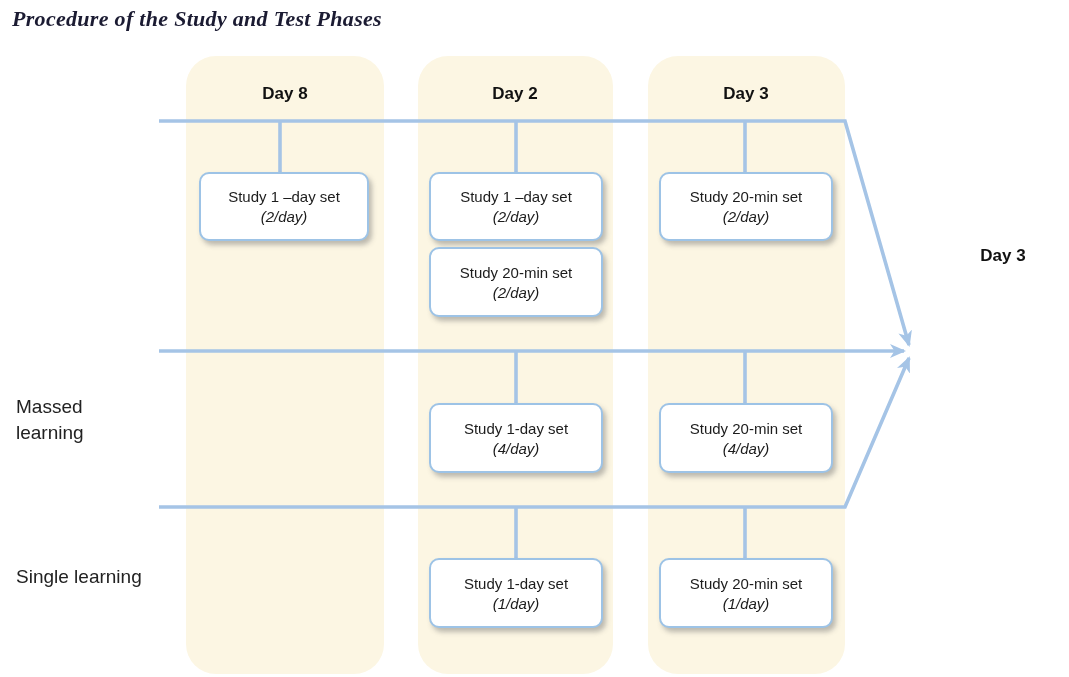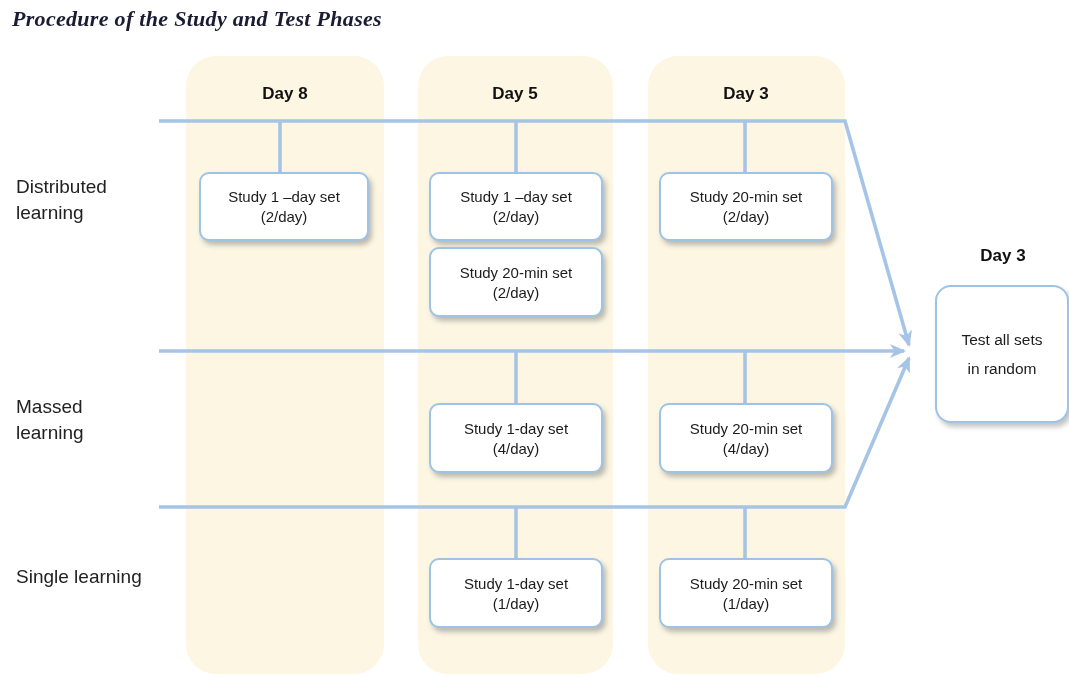--- a/index.html
+++ b/index.html
@@ -49,21 +49,21 @@
   .conn{stroke:var(--line);stroke-width:3.6px;fill:none;stroke-linecap:butt;}
   .arrowhead{fill:var(--line);}
 
   .node{
     position:absolute;background:#ffffff;border:2px solid var(--border);
     border-radius:10px;box-shadow:3px 4px 5px rgba(110,110,110,.45);
     display:flex;flex-direction:column;justify-content:center;align-items:center;
     gap:3px;font-size:15px;color:#1c1c1c;text-align:center;
   }
   .node .node-title{white-space:nowrap;}
-  .node .node-sub{white-space:nowrap;}
+  .node .node-sub{white-space:nowrap;font-style:italic;}
 
   .n-dist-d1 {left:191px;top:172px;width:170px;height:69px;}
   .n-dist-d2a{left:421px;top:172px;width:174px;height:69px;}
   .n-dist-d2b{left:421px;top:247px;width:174px;height:70px;}
   .n-dist-d3 {left:651px;top:172px;width:174px;height:69px;}
   .n-mass-d2 {left:421px;top:403px;width:174px;height:70px;}
   .n-mass-d3 {left:651px;top:403px;width:174px;height:70px;}
   .n-sing-d2 {left:421px;top:558px;width:174px;height:70px;}
   .n-sing-d3 {left:651px;top:558px;width:174px;height:70px;}
 
@@ -84,21 +84,21 @@
 
 <div class="stage">
 
   <div class="fig-title">Procedure of the Study and Test Phases</div>
 
   <div class="band b1"></div>
   <div class="band b2"></div>
   <div class="band b3"></div>
 
   <div class="day-header d1">Day 8</div>
-  <div class="day-header d2">Day 5</div>
+  <div class="day-header d2">Day 2</div>
   <div class="day-header d3">Day 3</div>
 
   <svg class="connectors" viewBox="0 0 1069 677">
     <defs>
       <marker id="arrow" markerUnits="userSpaceOnUse" markerWidth="18" markerHeight="14" refX="14" refY="7" orient="auto">
         <path class="arrowhead" d="M0,0 L16,7 L0,14 L4.5,7 Z"></path>
       </marker>
     </defs>
 
     <path class="conn" d="M151,121 L837,121 L901,345" marker-end="url(#arrow)"></path>
@@ -109,21 +109,20 @@
 
     <path class="conn" d="M272,121 L272,175"></path>
     <path class="conn" d="M508,121 L508,175"></path>
     <path class="conn" d="M737,121 L737,175"></path>
     <path class="conn" d="M508,351 L508,406"></path>
     <path class="conn" d="M737,351 L737,406"></path>
     <path class="conn" d="M508,507 L508,561"></path>
     <path class="conn" d="M737,507 L737,561"></path>
   </svg>
 
-  <div class="row-label r1">Distributed learning</div>
   <div class="row-label r3">Single learning</div>
   <div class="row-label r2">Massed learning</div>
 
   <div class="node n-dist-d1">
     <div class="node-title">Study 1 –day set</div>
     <div class="node-sub">(2/day)</div>
   </div>
   <div class="node n-dist-d2a">
     <div class="node-title">Study 1 –day set</div>
     <div class="node-sub">(2/day)</div>
@@ -149,18 +148,14 @@
   <div class="node n-sing-d2">
     <div class="node-title">Study 1-day set</div>
     <div class="node-sub">(1/day)</div>
   </div>
   <div class="node n-sing-d3">
     <div class="node-title">Study 20-min set</div>
     <div class="node-sub">(1/day)</div>
   </div>
 
   <div class="test-day-label">Day 3</div>
-  <div class="test-node">
-    <div class="node-title">Test all sets</div>
-    <div class="node-sub">in random</div>
-  </div>
 
 </div>
 
 </body></html>

